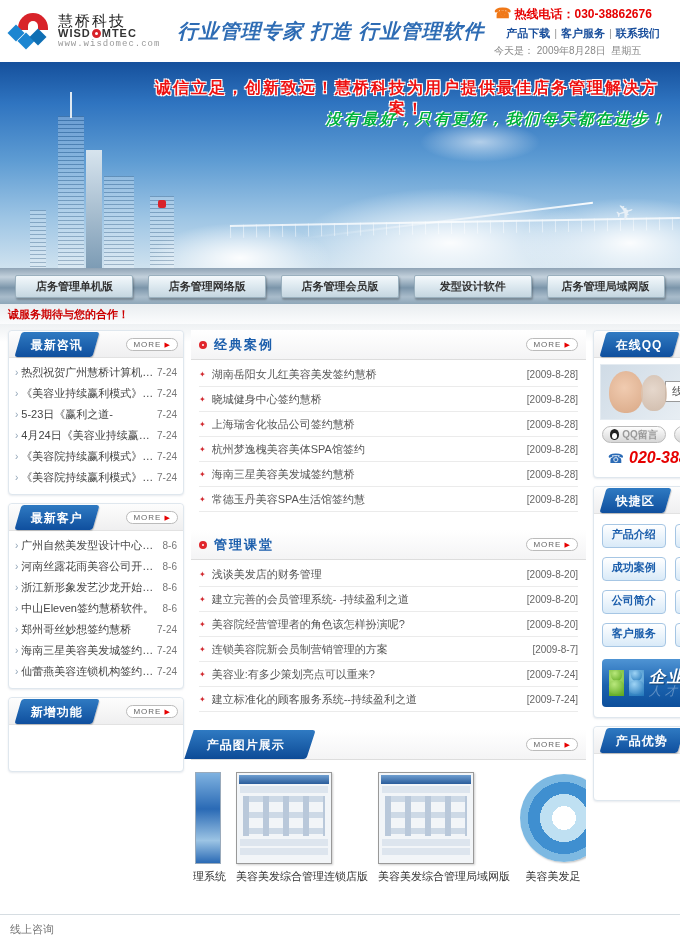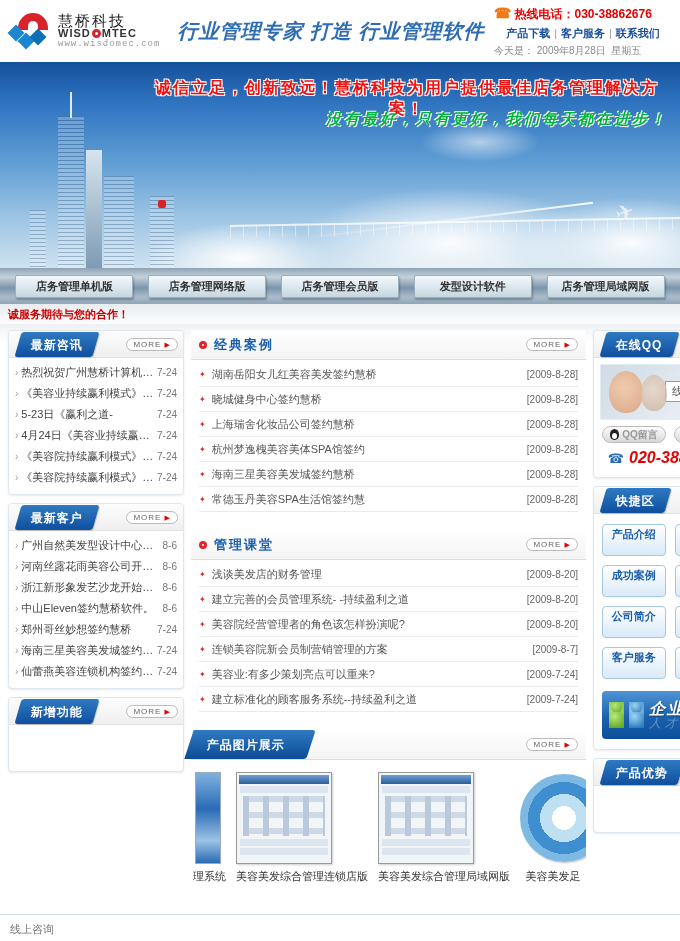--- a/index.html
+++ b/index.html
@@ -129,21 +129,21 @@
   .qq-btn { flex:1; height:17px; display:flex; align-items:center; justify-content:center; gap:3px;
     background:linear-gradient(180deg,#fefefe,#d7d7d7); border:1px solid #bbb; border-radius:9px;
     font-size:10px; font-weight:bold; color:#999; cursor:pointer; text-decoration:none; }
   .qq-icon { width:9px; height:11px; background:#222; border-radius:50% 50% 45% 45%; position:relative; }
   .qq-icon::after { content:""; position:absolute; left:2px; top:4px; width:5px; height:6px; background:#fff; border-radius:50% 50% 40% 40%; }
   .qq-phone-row { display:flex; align-items:center; justify-content:center; gap:5px; margin:6px 0 10px; }
   .qq-phone-icon { color:#2a6ab5; font-size:13px; }
   .qq-phone-num { color:#e60000; font-weight:bold; font-style:italic; font-size:16px; letter-spacing:0; }
 
   .quick-grid { display:grid; grid-template-columns:1fr 1fr; gap:9px 9px; padding:10px 8px 6px; }
-  .qbtn { height:32px; line-height:18px; text-align:center; font-size:11px; font-weight:bold; color:#1a5dab;
+  .qbtn { height:24px; line-height:18px; text-align:center; font-size:11px; font-weight:bold; color:#1a5dab;
     background:linear-gradient(180deg,#ffffff,#d9eaf8); border:1px solid #a6c6e4; border-radius:4px; text-decoration:none; cursor:pointer; white-space:nowrap; }
   .recruit { margin:6px 8px 10px; height:48px; border-radius:4px; background:linear-gradient(180deg,#4f94d4 0%,#1a62ae 55%,#0d4f9b 100%);
     display:flex; align-items:center; gap:5px; padding-left:7px; overflow:hidden; cursor:pointer; position:relative; }
   .pawn { width:15px; height:26px; position:relative; flex:0 0 15px; }
   .pawn::before { content:""; position:absolute; left:2px; top:0; width:11px; height:11px; border-radius:50%; background:inherit; }
   .pawn::after { content:""; position:absolute; left:0; top:10px; width:15px; height:14px; border-radius:45% 45% 35% 35%; background:inherit; }
   .pawn-green { background:radial-gradient(circle at 35% 30%, #b9e87c, #5aa51e); }
   .pawn-blue { background:radial-gradient(circle at 35% 30%, #9fd4f5, #1f74b8); }
   .recruit-text { line-height:1.1; }
   .recruit-main { color:#fff; font-weight:bold; font-size:16px; letter-spacing:2px; font-style:italic; text-shadow:1px 1px 1px rgba(0,0,0,.4); }

